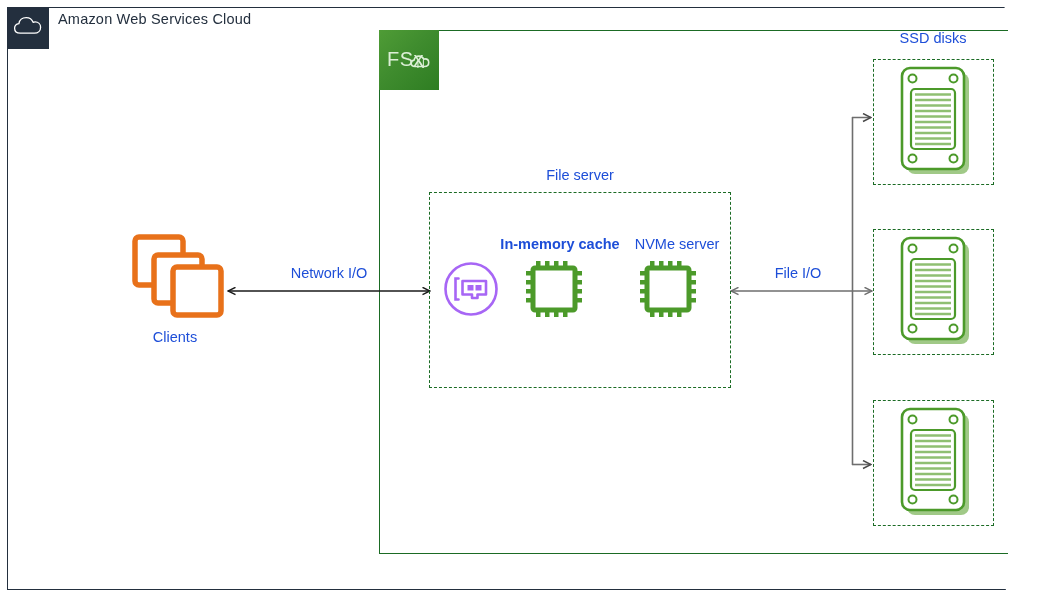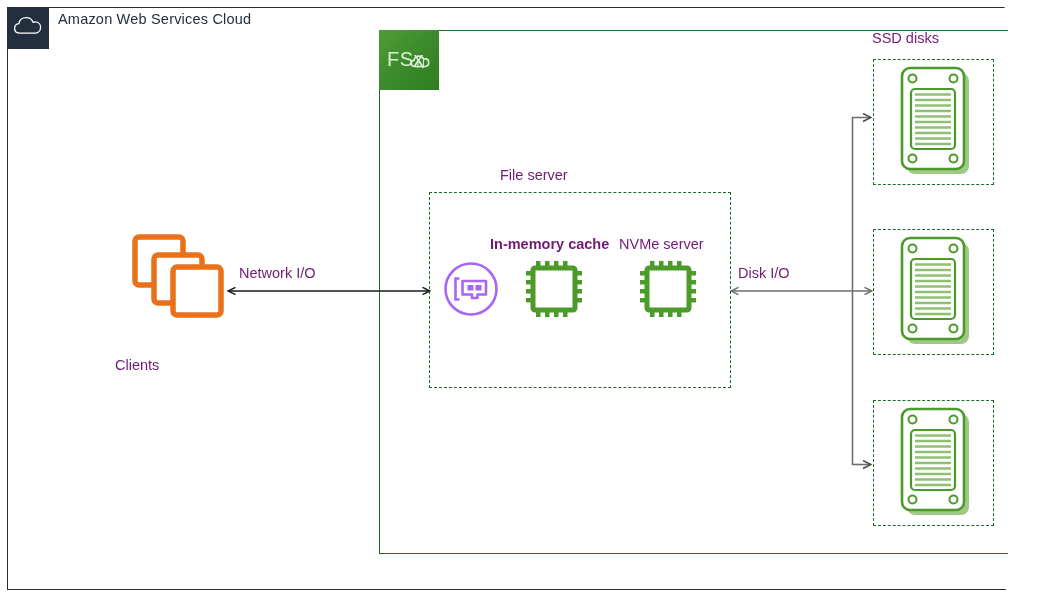--- a/index.html
+++ b/index.html
@@ -78,23 +78,23 @@
   .dashed-box {
     position: absolute;
     border: 1.6px dashed #1B6B24;
     box-sizing: border-box;
   }
 
   
   .dlabel {
     position: absolute;
     font-size: 14.5px;
-    color: #701a75;
+    color: #1d4ed8;
     white-space: nowrap;
-    text-align: left;
+    text-align: center;
   }
 
   
   .icon-abs { position: absolute; }
   .icon-abs svg { display: block; }
 
   
   .svg-layer {
     position: absolute;
     left: 0;
@@ -165,21 +165,21 @@
     <line x1="852" y1="464.5" x2="871" y2="464.5" stroke="#6E6E6E" stroke-width="1.6" marker-end="url(#arrow-branch)"></line>
   </svg>
 
   <div class="icon-abs" style="left:132px; top:234px;">
     <svg width="92" height="84" viewBox="0 0 92 84">
       <rect x="3" y="3" width="48" height="48" rx="4" fill="#ffffff" stroke="#E8711A" stroke-width="5.5"></rect>
       <rect x="22" y="21" width="48" height="48" rx="4" fill="#ffffff" stroke="#E8711A" stroke-width="5.5"></rect>
       <rect x="41" y="33" width="48" height="48" rx="4" fill="#ffffff" stroke="#E8711A" stroke-width="5.5"></rect>
     </svg>
   </div>
-  <div class="dlabel" style="left:115px; top:329px; width:120px;margin-top:28px;">Clients</div>
+  <div class="dlabel" style="left:115px; top:329px; width:120px;">Clients</div>
 
   <div class="dlabel" style="left:500px; top:167px; width:160px;">File server</div>
 
   <div class="dlabel" style="left:239px; top:265px; width:180px;">Network I/O</div>
 
   <div class="dashed-box" style="left:429px; top:192px; width:302px; height:196px;"></div>
 
   <div class="icon-abs" style="left:443px; top:261px;">
     <svg width="56" height="56" viewBox="0 0 56 56">
       <circle cx="28" cy="28" r="25.5" fill="#ffffff" stroke="#A766F5" stroke-width="2.6"></circle>
@@ -233,21 +233,21 @@
         <rect x="2" y="39" width="8" height="4.5"></rect>
         <rect x="50" y="12" width="8" height="4.5"></rect>
         <rect x="50" y="21" width="8" height="4.5"></rect>
         <rect x="50" y="30" width="8" height="4.5"></rect>
         <rect x="50" y="39" width="8" height="4.5"></rect>
       </g>
       <rect x="9" y="9" width="42" height="42" rx="2" fill="#ffffff" stroke="#4C9A2A" stroke-width="5"></rect>
     </svg>
   </div>
 
-  <div class="dlabel" style="left:738px; top:265px; width:120px;">Disk I/O</div>
+  <div class="dlabel" style="left:738px; top:265px; width:120px;">File I/O</div>
 
   <div class="dlabel" style="left:872px; top:30px; width:122px;">SSD disks</div>
 
   <div class="dashed-box" style="left:873px; top:59px; width:121px; height:126px;"></div>
   <div class="icon-abs" style="left:899px; top:65px;">
     <svg width="74" height="113" viewBox="0 0 74 113">
       <rect x="8" y="8" width="62" height="101" rx="8" fill="#8FBF72" opacity="0.85"></rect>
       <rect x="3" y="3" width="62" height="101" rx="8" fill="#ffffff" stroke="#4C9A2A" stroke-width="2.6"></rect>
       <circle cx="13.5" cy="13.5" r="4" fill="#ffffff" stroke="#4C9A2A" stroke-width="2"></circle>
       <circle cx="54.5" cy="13.5" r="4" fill="#ffffff" stroke="#4C9A2A" stroke-width="2"></circle>

